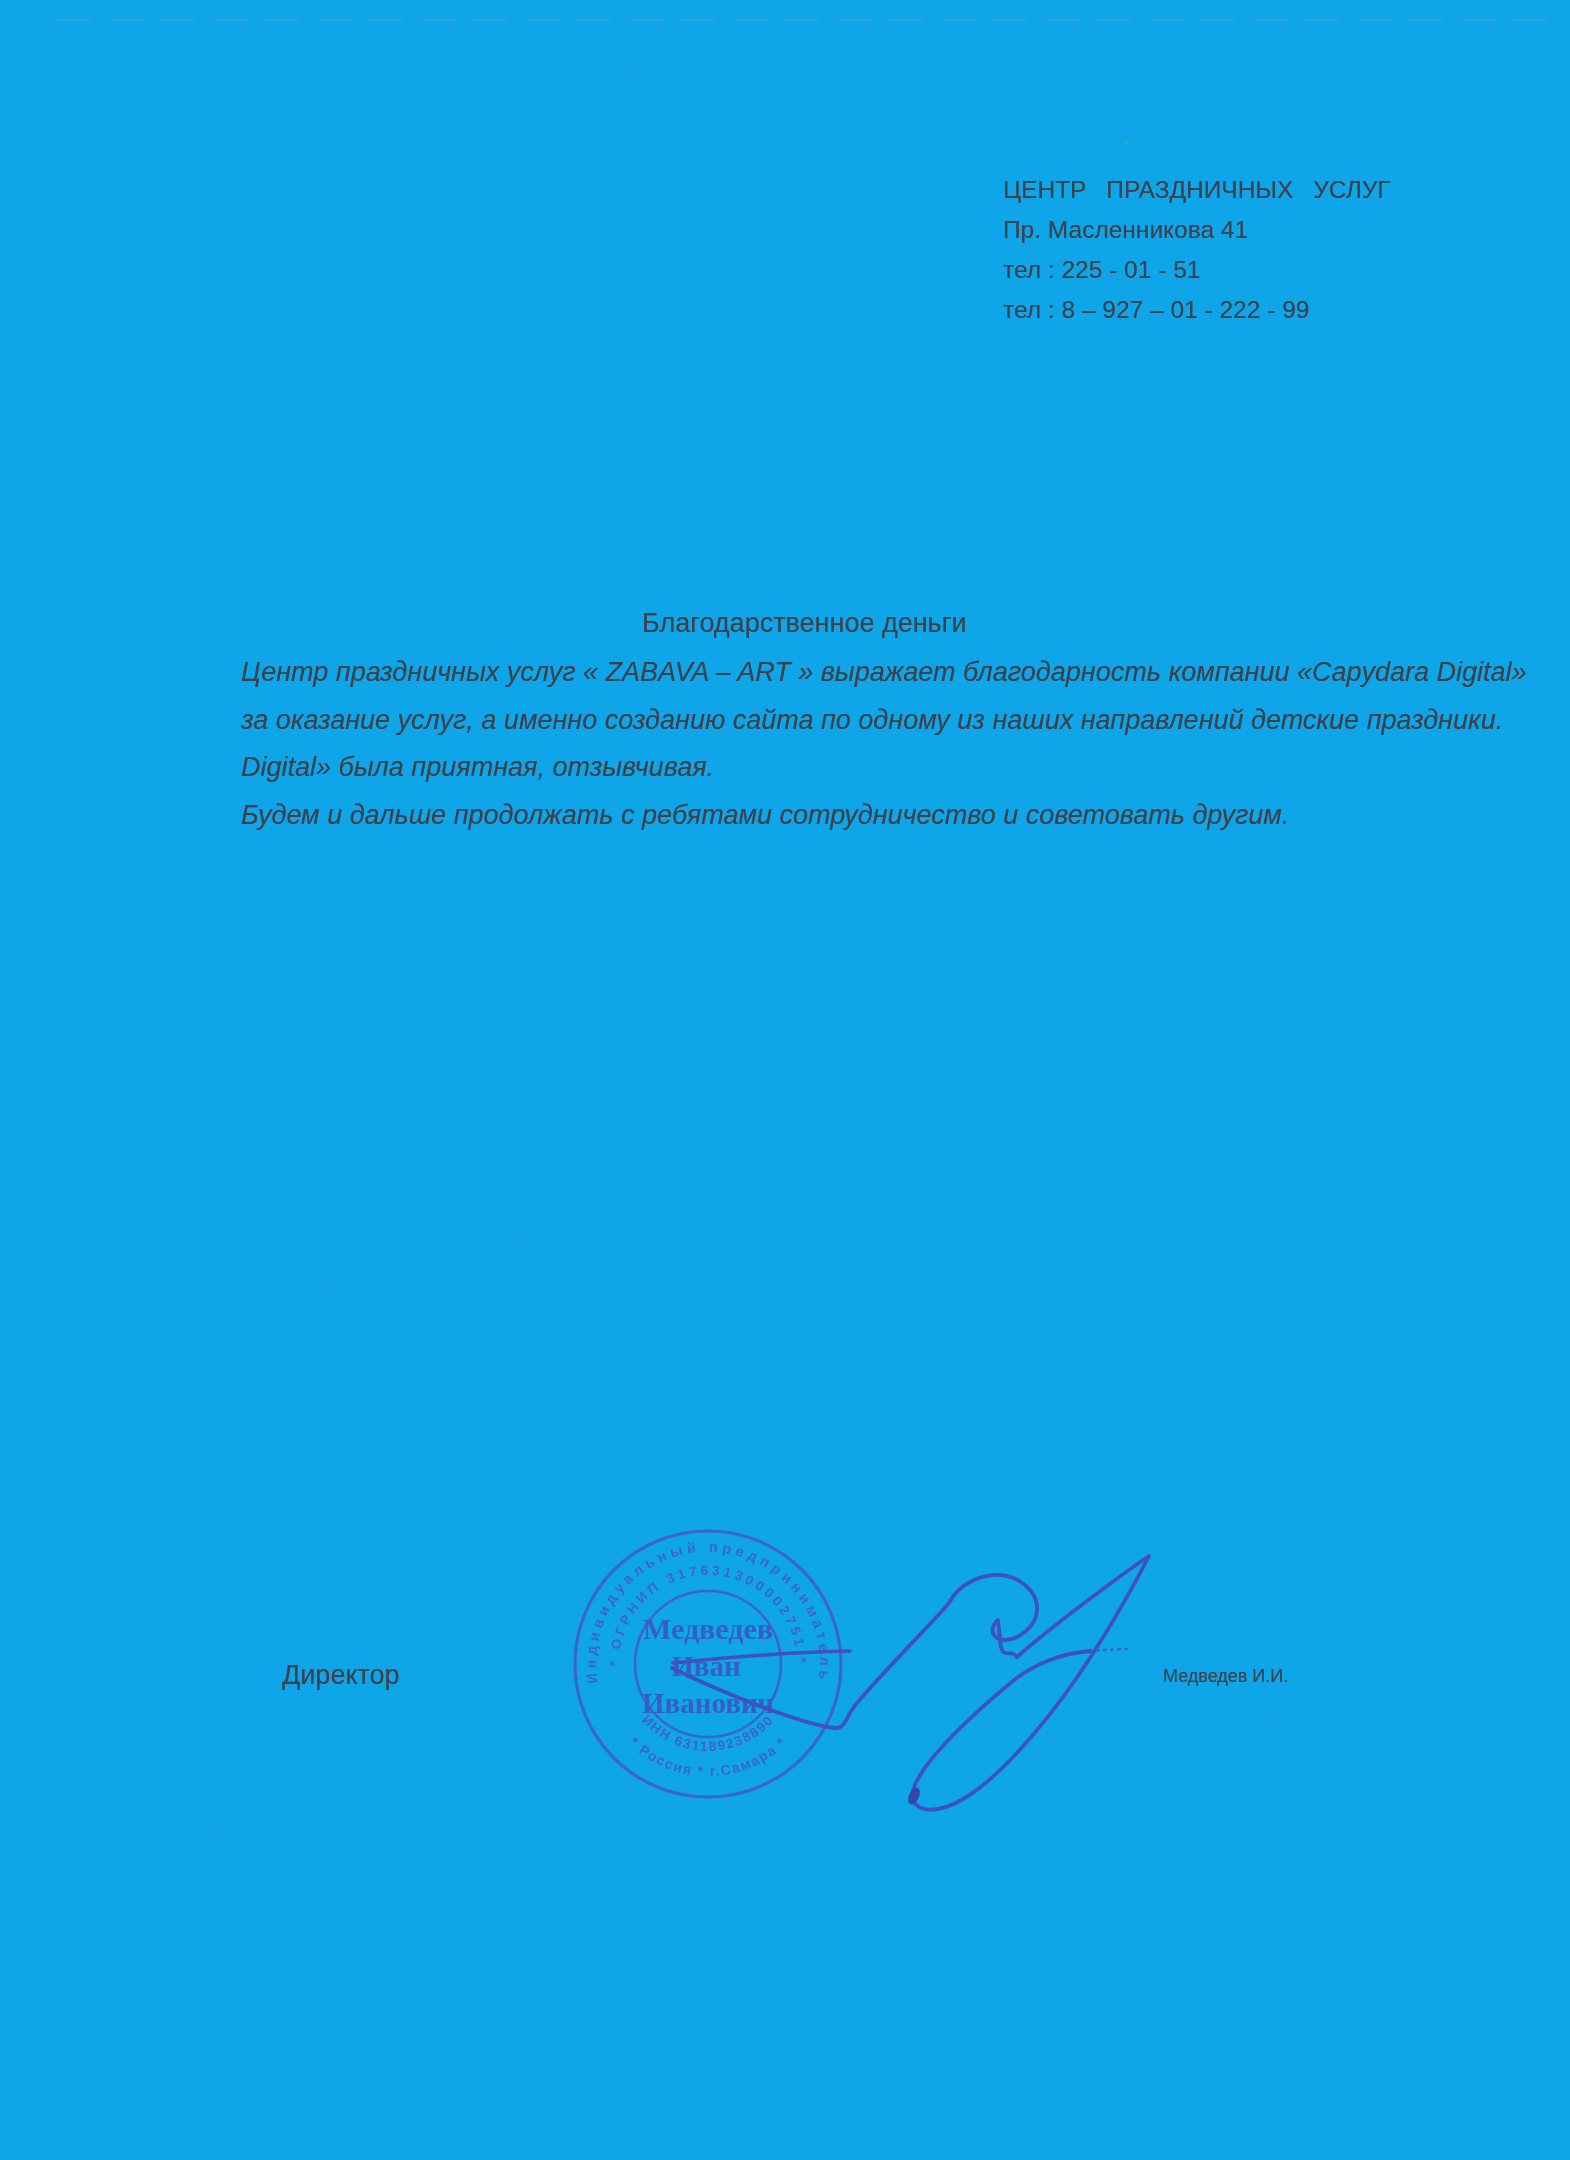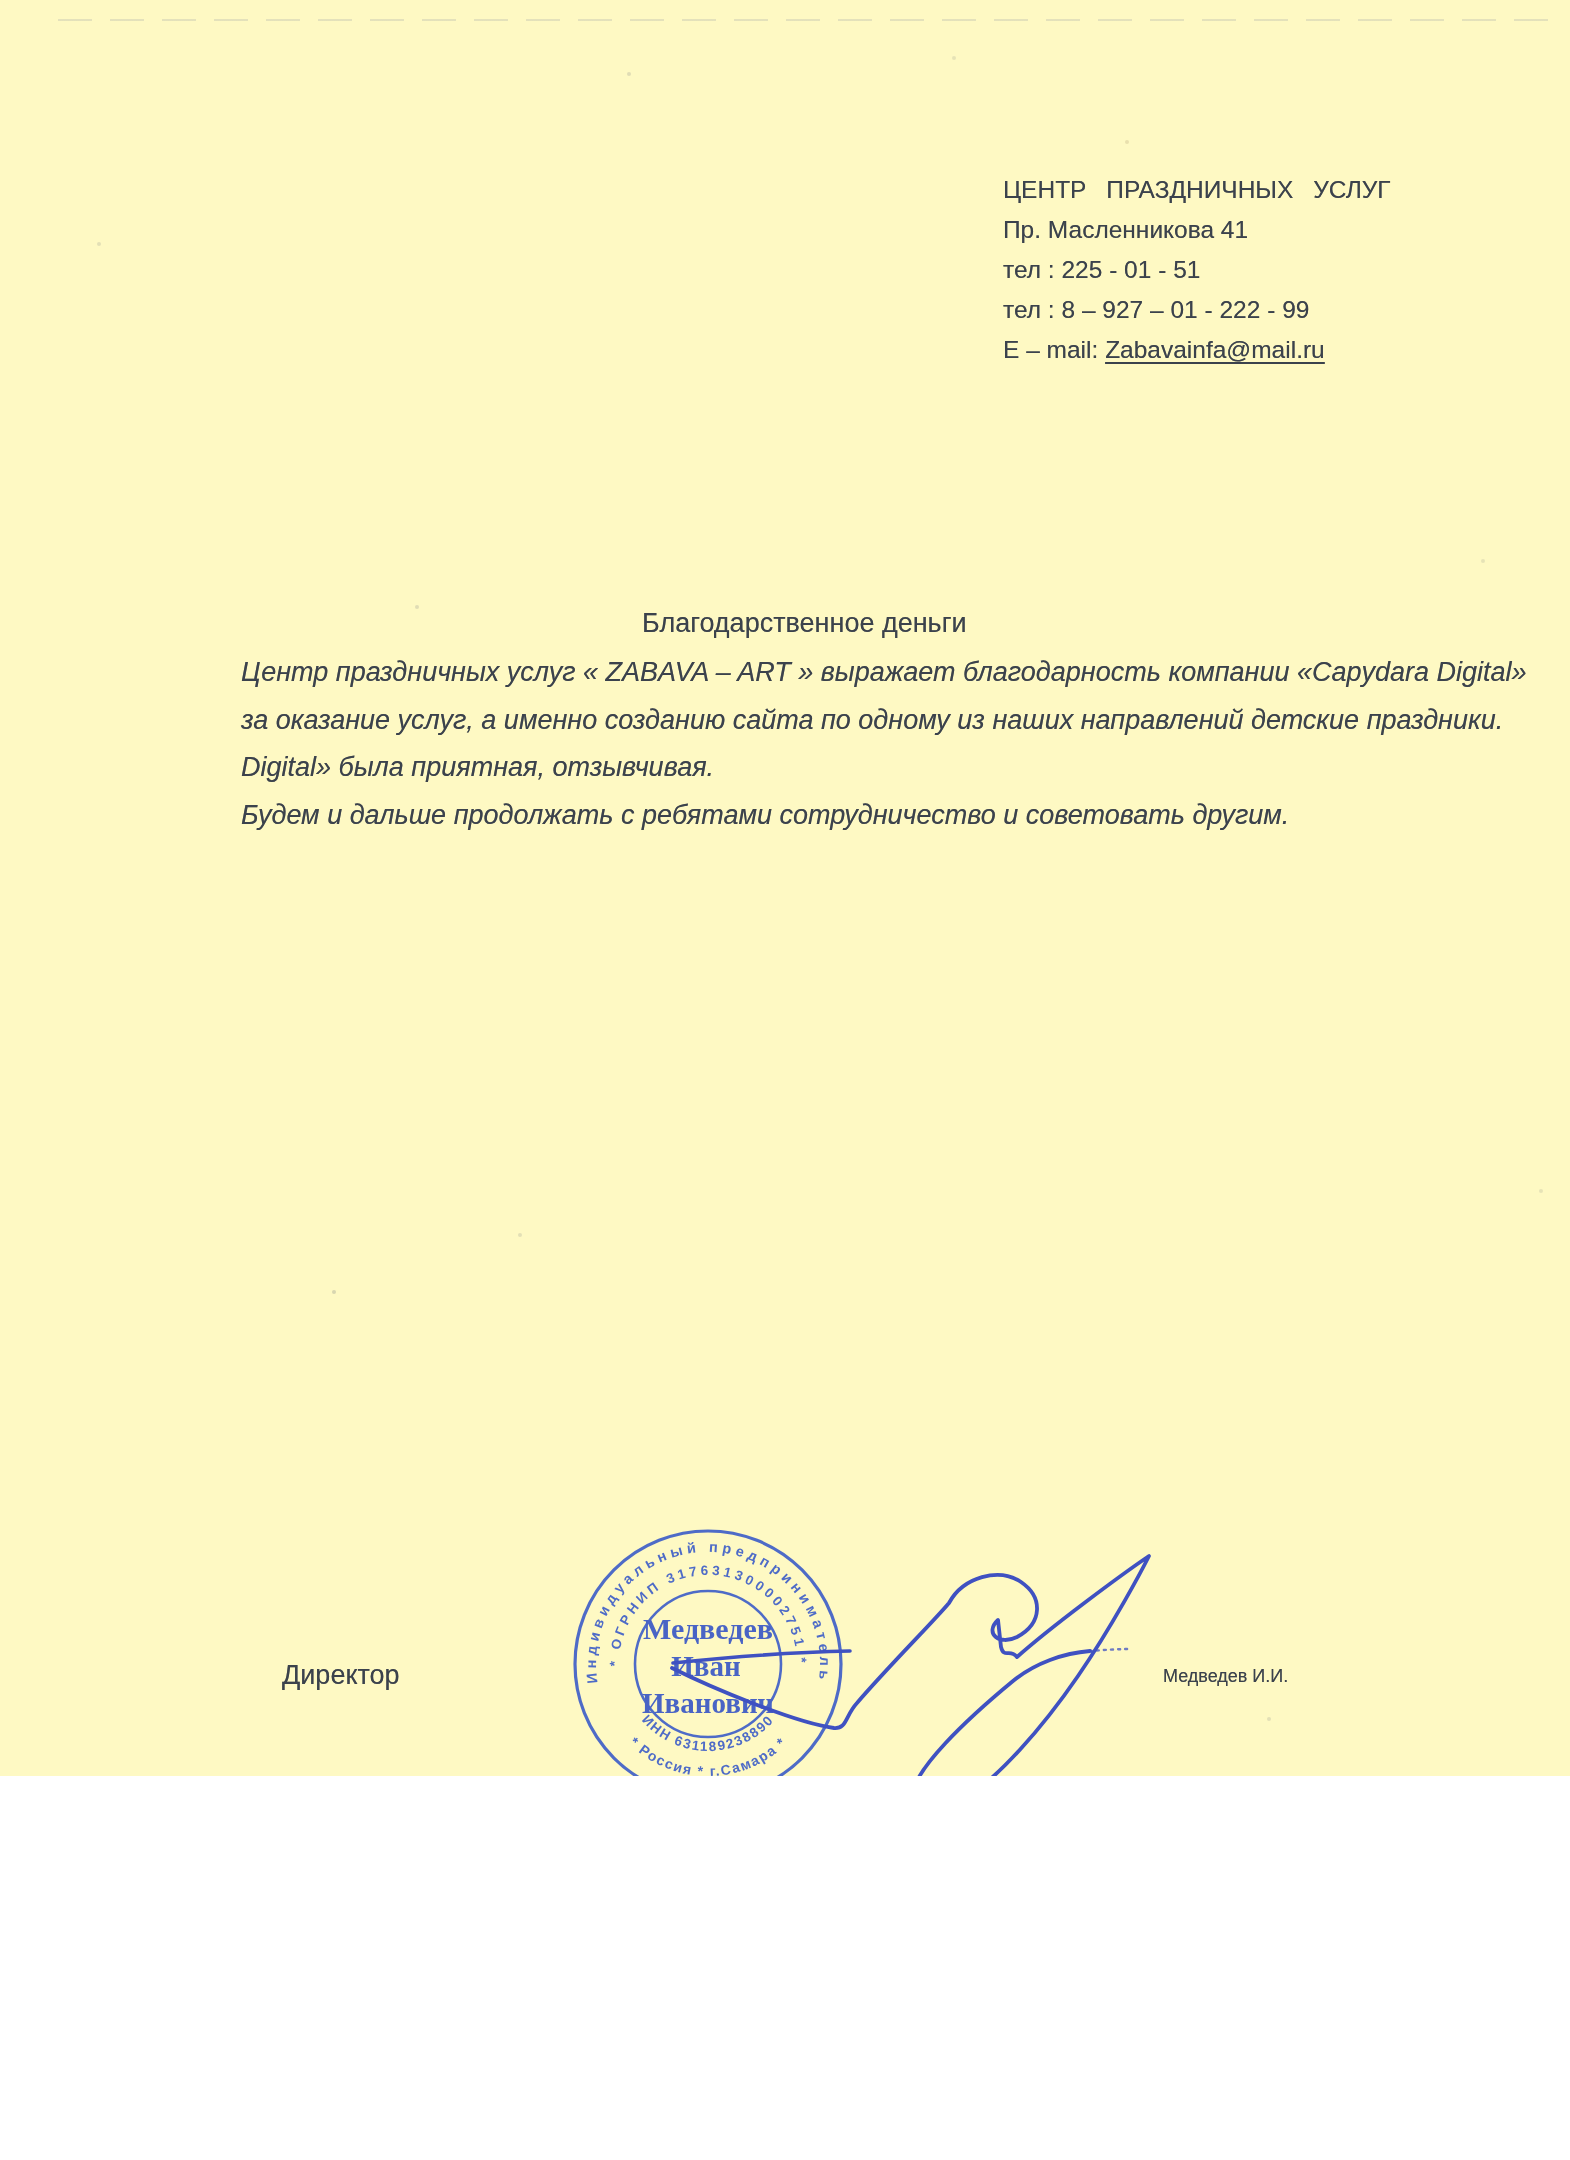--- a/index.html
+++ b/index.html
@@ -1,19 +1,19 @@
 <!DOCTYPE html>
 <html><head>
 <meta charset="utf-8">
 <style>
   html,body{margin:0;padding:0;background:#ffffff;}
   .page{
     position:relative;
-    width:1570px;height:1776px;
-    background:#fef9c3;
+    width:1570px;height:2160px;
+    background:#0ea5e9;
     font-family:"Liberation Sans", sans-serif;
     color:#3b424c;
     overflow:hidden;
   }
   
   .scan-line{
     position:absolute;top:19px;left:58px;width:1498px;height:2px;
     background:repeating-linear-gradient(90deg, rgba(150,156,162,.42) 0 34px, transparent 34px 52px);
     opacity:.6;
   }
@@ -77,21 +77,20 @@
 <div class="page">
 
   <div class="scan-line"></div>
   <div class="specks"></div>
 
   <div class="header-block ink">
     <div class="org1">ЦЕНТР ПРАЗДНИЧНЫХ УСЛУГ</div>
     <div>Пр. Масленникова 41</div>
     <div>тел : 225 - 01 - 51</div>
     <div>тел : 8 – 927 – 01 - 222 - 99</div>
-    <div><span>E – mail: </span><span class="email-address">Zabavainfa@mail.ru</span></div>
   </div>
 
   <div class="letter-title ink">Благодарственное деньги</div>
 
   <div class="letter-body ink">
     <div>Центр праздничных услуг « ZABAVA – ART »  выражает благодарность компании «Capydara Digital»</div>
     <div>за оказание услуг, а именно созданию сайта по одному из наших направлений детские праздники.</div>
     <div>Digital» была приятная, отзывчивая.</div>
     <div>Будем и дальше продолжать с ребятами сотрудничество и советовать другим.</div>
   </div>

